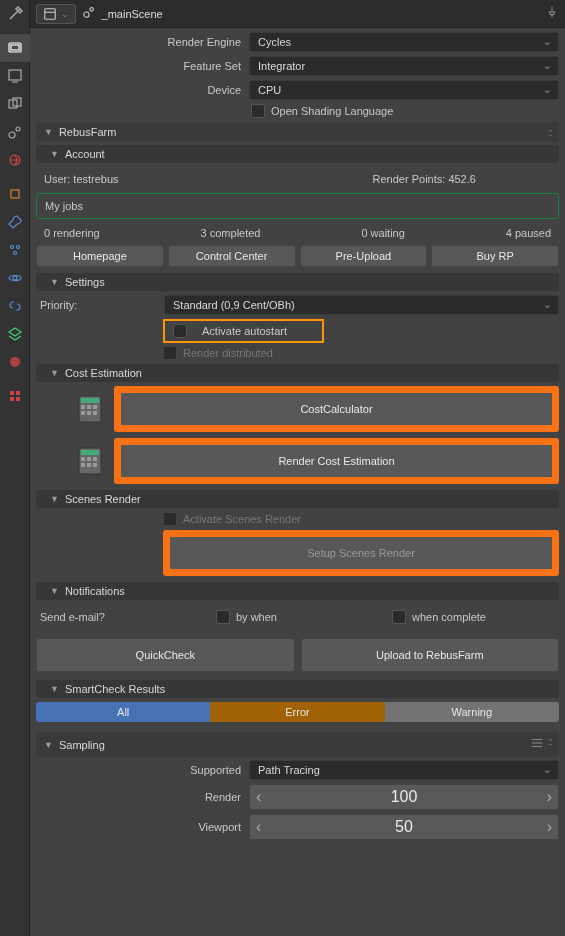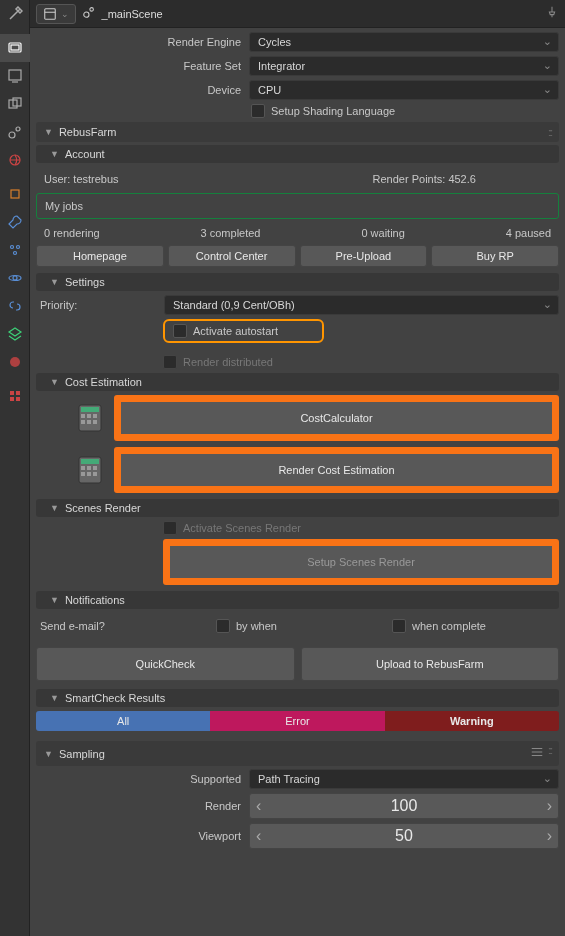--- a/index.html
+++ b/index.html
@@ -33,31 +33,31 @@
 .panel-drag { margin-left: auto; color: #666; font-size: 10px; letter-spacing: -2px; }
 .subpanel-header { background: #373737; border-radius: 3px; padding: 3px 8px 3px 14px; display: flex; align-items: center; gap: 6px; cursor: pointer; margin-bottom: 4px; }
 .info-row { display: flex; padding: 6px 8px; font-size: 11px; color: #c8c8c8; }
 .info-row .left { flex: 1; }
 .info-row .right { flex: 1; text-align: center; }
 .jobs-box { border: 1px solid #15803d; border-radius: 3px; padding: 6px 8px; margin: 2px 0 4px 0; font-size: 11px; color: #c8c8c8; }
 .jobs-stats { display: flex; justify-content: space-between; padding: 4px 8px 6px 8px; font-size: 11px; color: #c8c8c8; }
 .button-row { display: flex; gap: 4px; margin-bottom: 6px; }
 .btn { flex: 1; background: #585858; border: 1px solid #444; border-radius: 3px; padding: 4px 6px; text-align: center; color: #e8e8e8; font-size: 11px; cursor: pointer; }
 .btn.big { padding: 10px 6px; }
-.highlight-box { border: 2px solid #ff9500; border-radius: 6px; padding: 3px 8px; display: flex; align-items: center; gap: 6px; margin-left: 127px; margin-right: 235px; margin-bottom: 12px; }
+.highlight-box { border: 2px solid #ff9500; border-radius: 0; padding: 3px 8px; display: flex; align-items: center; gap: 15px; margin-left: 127px; margin-right: 235px; margin-bottom: 3px; }
 .disabled-text { color: #777; }
 .calc-row { display: flex; align-items: center; gap: 10px; margin-bottom: 6px; padding-left: 40px; }
 .calc-icon { width: 28px; height: 32px; display: flex; align-items: center; justify-content: center; }
 .calc-btn { flex: 1; background: #585858; border: 7px solid #f97316; border-radius: 3px; padding: 10px; text-align: center; color: #e8e8e8; font-size: 11px; cursor: pointer; }
 .two-btn-row { display: flex; gap: 6px; margin: 4px 0 8px 0; }
 .filter-row { display: flex; gap: 0; margin-bottom: 4px; }
 .filter-btn { flex: 1; padding: 4px; text-align: center; font-size: 11px; border: none; cursor: pointer; color: #e8e8e8; }
 .filter-btn.active { background: #4772b3; border-radius: 3px 0 0 3px; }
-.filter-btn.mid { background: #be185d; }
-.filter-btn.last { background: #7f1d1d; border-radius: 0 3px 3px 0; font-weight: bold; }
+.filter-btn.mid { background: #a16207; }
+.filter-btn.last { background: #737373; border-radius: 0 3px 3px 0; }
 .sampling-header { display: flex; align-items: center; }
 .sampling-icons { margin-left: auto; display: flex; gap: 4px; color: #888; }
 .num-input { flex: 1; background: #595959; border: 1px solid #444; border-radius: 3px; padding: 3px 8px; text-align: center; color: #e8e8e8; font-size: 16px; cursor: pointer; position: relative; }
 .num-input::before { content: "‹"; position: absolute; left: 6px; color: #aaa; }
 .num-input::after { content: "›"; position: absolute; right: 6px; color: #aaa; }
 </style>
 </head>
 <body>
 
 <div class="container">
@@ -185,21 +185,21 @@
           </div>
       </div>
       <div class="prop-row">
         <div class="prop-label">Device</div>
         <div class="prop-value">
             <div class="select-input">CPU</div>
           </div>
       </div>
       <div class="checkbox-row">
         <div class="checkbox-box"></div>
-        <span class="checkbox-label">Setup Shading Language</span>
+        <span class="checkbox-label">Open Shading Language</span>
       </div>
 
       <div class="panel-header top">
         <span class="panel-arrow">▼</span>
         <span class="panel-title">RebusFarm</span>
         <span class="panel-drag">::::</span>
       </div>
 
       <div class="subpanel-header">
         <span class="panel-arrow">▼</span>

